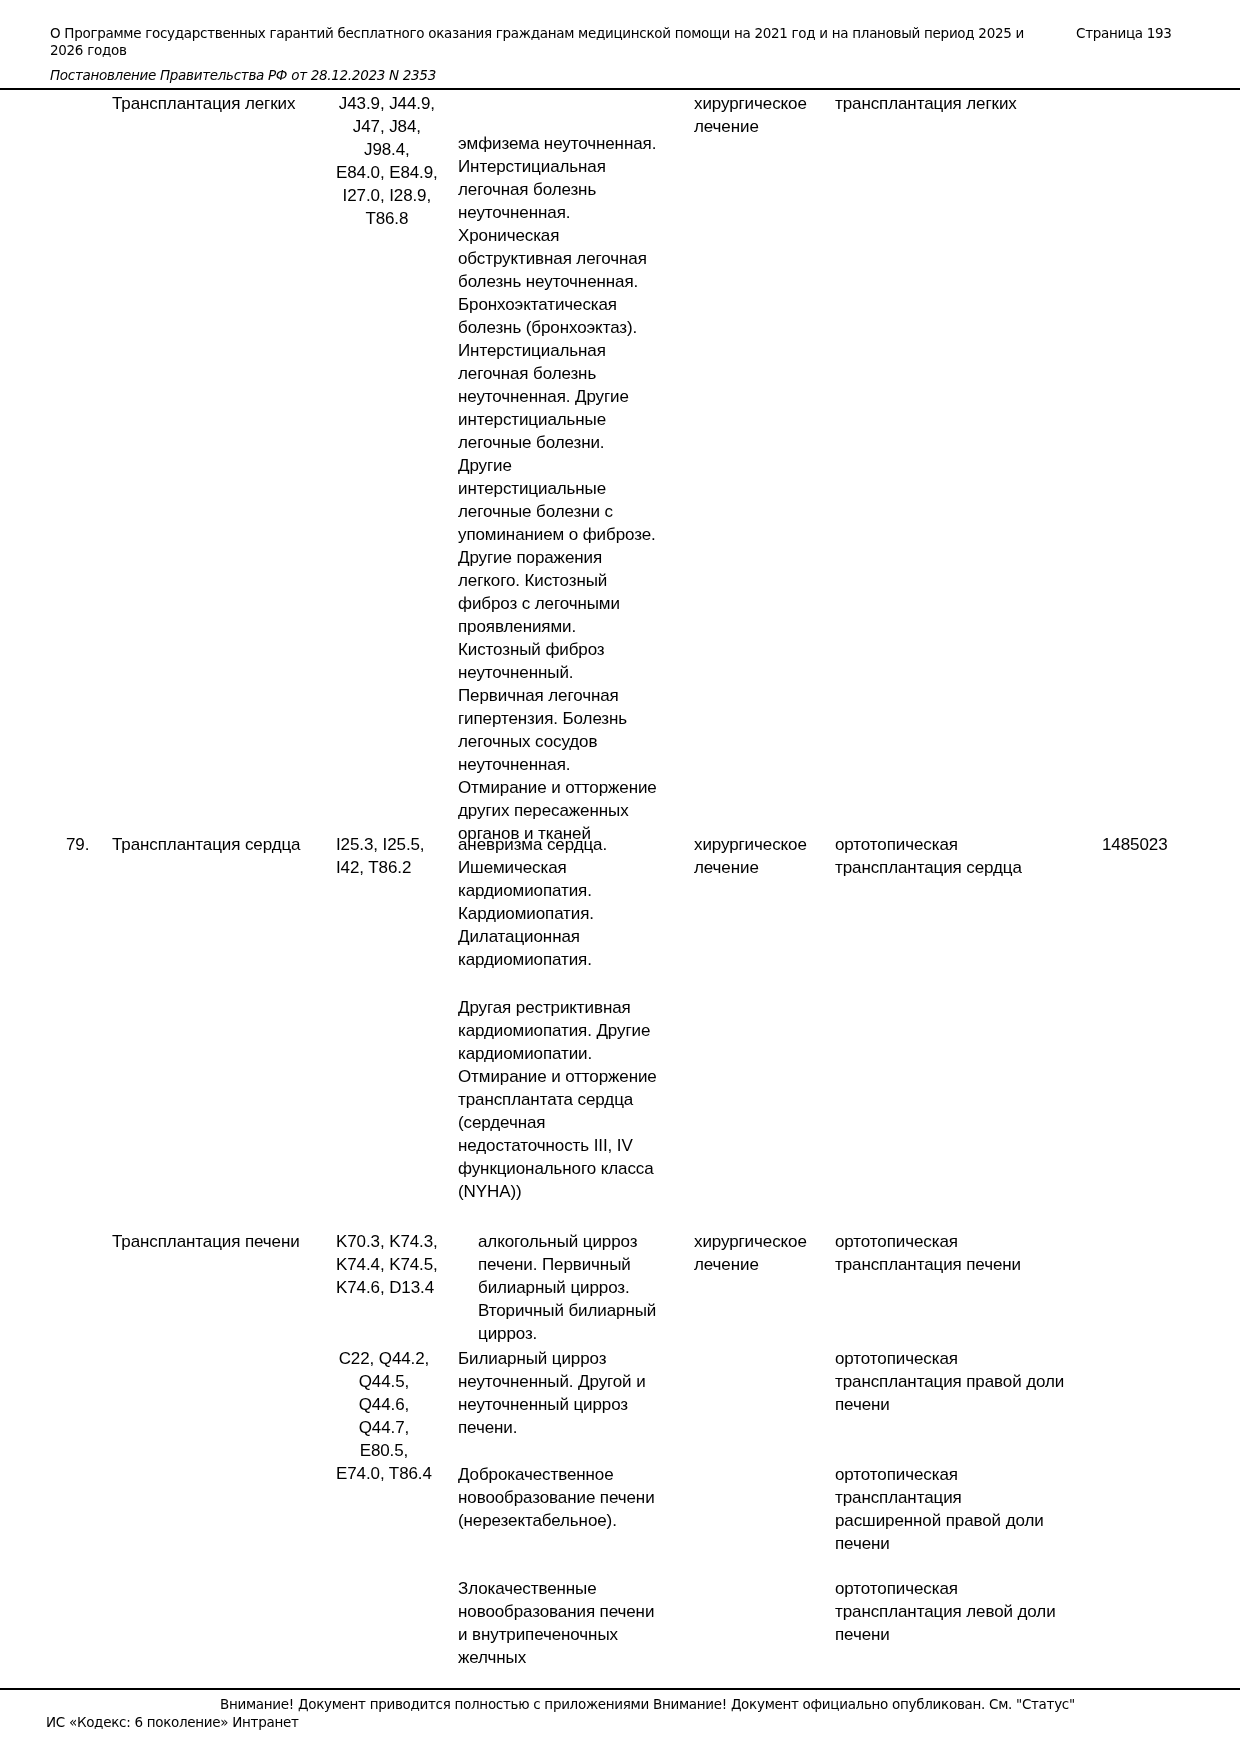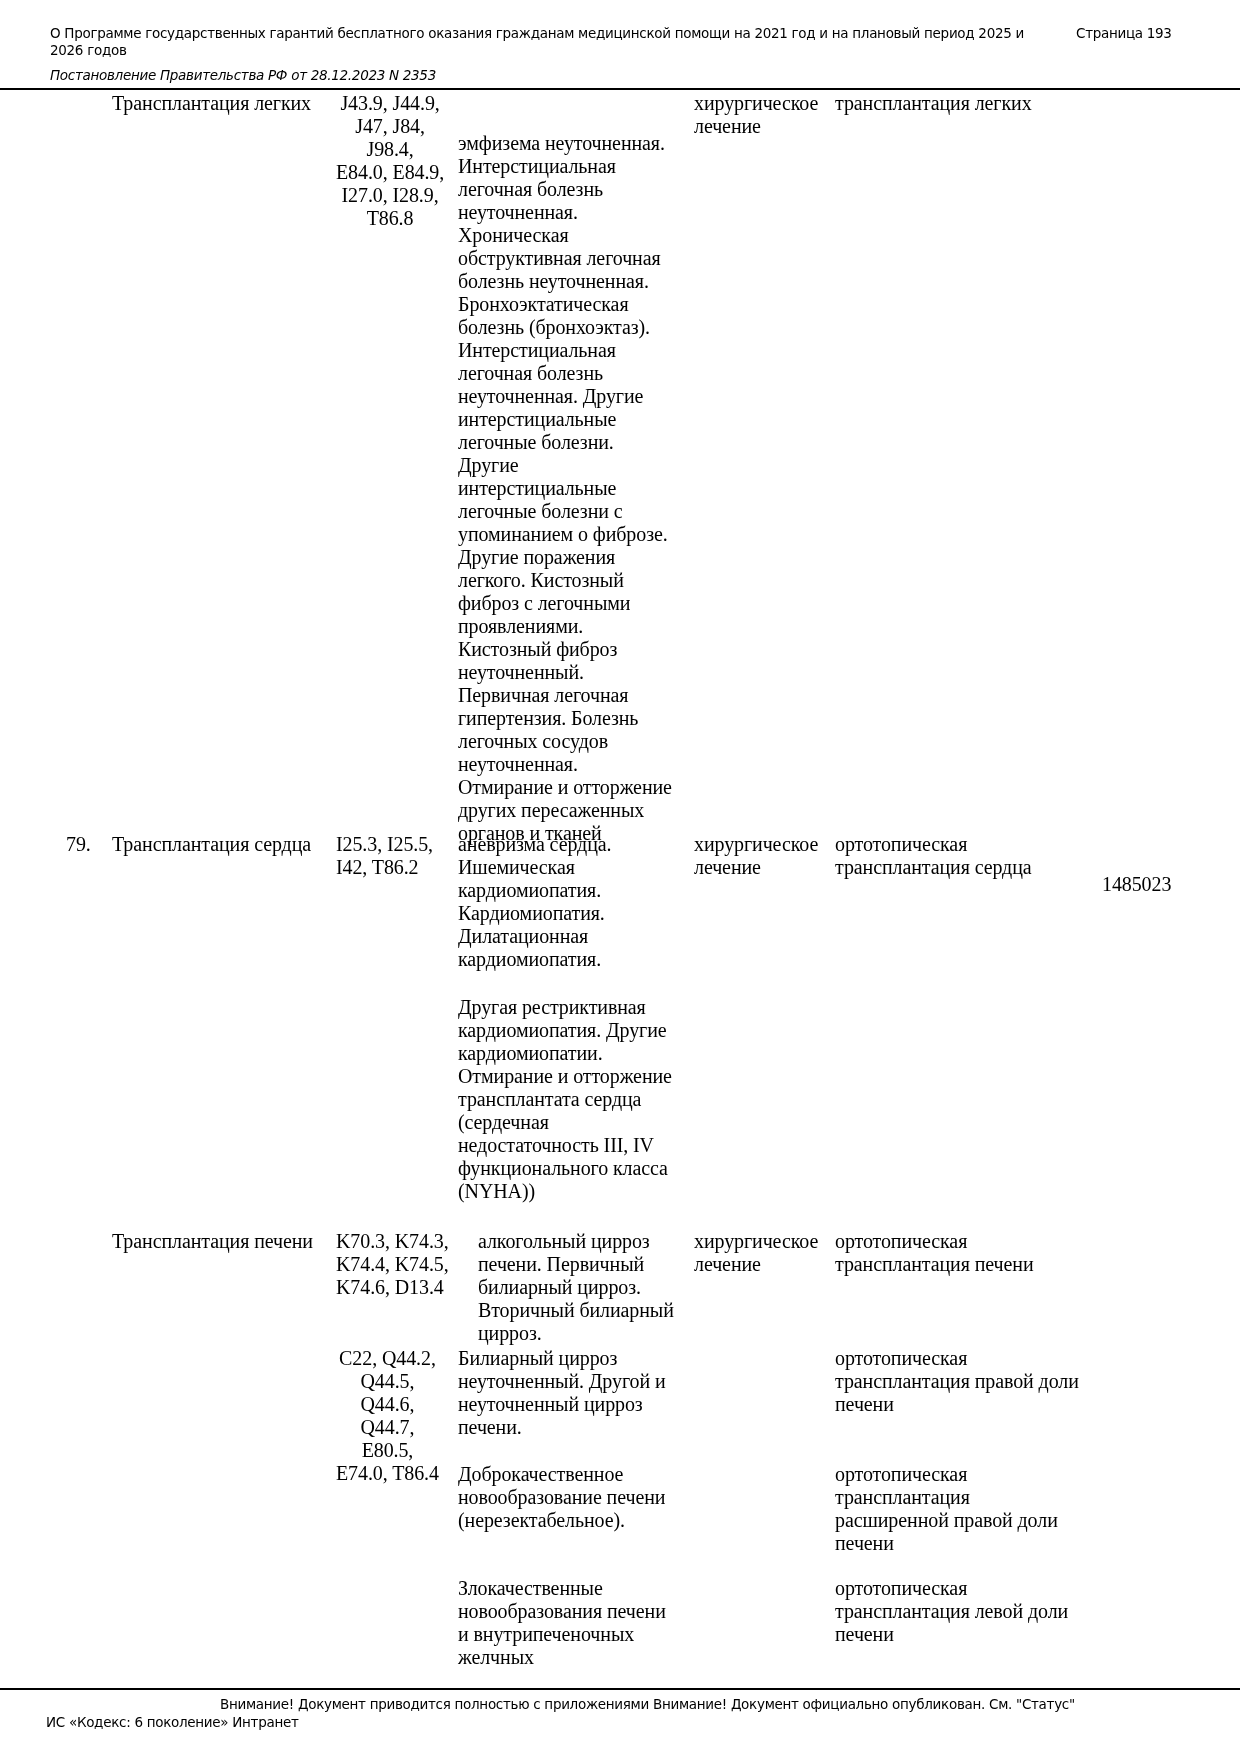--- a/index.html
+++ b/index.html
@@ -4,21 +4,21 @@
 <style>
   html, body { margin: 0; padding: 0; background: #ffffff; }
   body { width: 1240px; height: 1755px; position: relative; overflow: hidden; color: #000; }
   .hdr { position: absolute; font-family: "DejaVu Sans", sans-serif; font-size: 13.5px; line-height: 17px; letter-spacing: -0.3px; }
   .hdr-title { left: 50px; top: 25px; width: 1000px; }
   .hdr-sub { left: 50px; top: 59px; font-style: italic; margin-top: 8px; }
   .hdr-page { left: 1076px; top: 25px; }
   .rule { position: absolute; left: 0; width: 1240px; height: 2px; background: #000; }
   .rule-top { top: 88px; }
   .rule-bot { top: 1688px; }
-  .cell { position: absolute; font-family: Liberation Serif, serif; font-size: 20px; line-height: 23px; white-space: pre-line; letter-spacing: -0.1px; }
+  .cell { position: absolute; font-family: Liberation Sans, sans-serif; font-size: 17px; line-height: 23px; white-space: pre-line; letter-spacing: -0.1px; }
   .ftr { position: absolute; font-family: "DejaVu Sans", sans-serif; font-size: 13.5px; line-height: 17px; letter-spacing: -0.3px; }
   .ftr-warn { left: 220px; top: 1696px; }
   .ftr-sys { left: 46px; top: 1714px; }
 </style>
 </head>
 <body>
 
 <div class="hdr hdr-title">О Программе государственных гарантий бесплатного оказания гражданам медицинской помощи на 2021 год и на плановый период 2025 и 2026 годов</div>
 <div class="hdr hdr-sub">Постановление Правительства РФ от 28.12.2023 N 2353</div>
 <div class="hdr hdr-page">Страница 193</div>
@@ -85,21 +85,21 @@
 Отмирание и отторжение
 трансплантата сердца
 (сердечная
 недостаточность III, IV
 функционального класса
 (NYHA))</div>
   <div class="cell" style="left:694px; top:833px;">хирургическое
 лечение</div>
   <div class="cell" style="left:835px; top:833px;">ортотопическая
 трансплантация сердца</div>
-  <div class="cell" style="left:1102px; top:833px;margin-top:40px;">1485023</div>
+  <div class="cell" style="left:1102px; top:833px;">1485023</div>
 </div>
 
 <div>
   <div class="cell" style="left:112px; top:1230px;">Трансплантация печени</div>
   <div class="cell" style="left:336px; top:1230px;">K70.3, K74.3,
 K74.4, K74.5,
 K74.6, D13.4</div>
   <div class="cell" style="left:336px; top:1347px;text-align:center;">C22, Q44.2,
 Q44.5,
 Q44.6,

